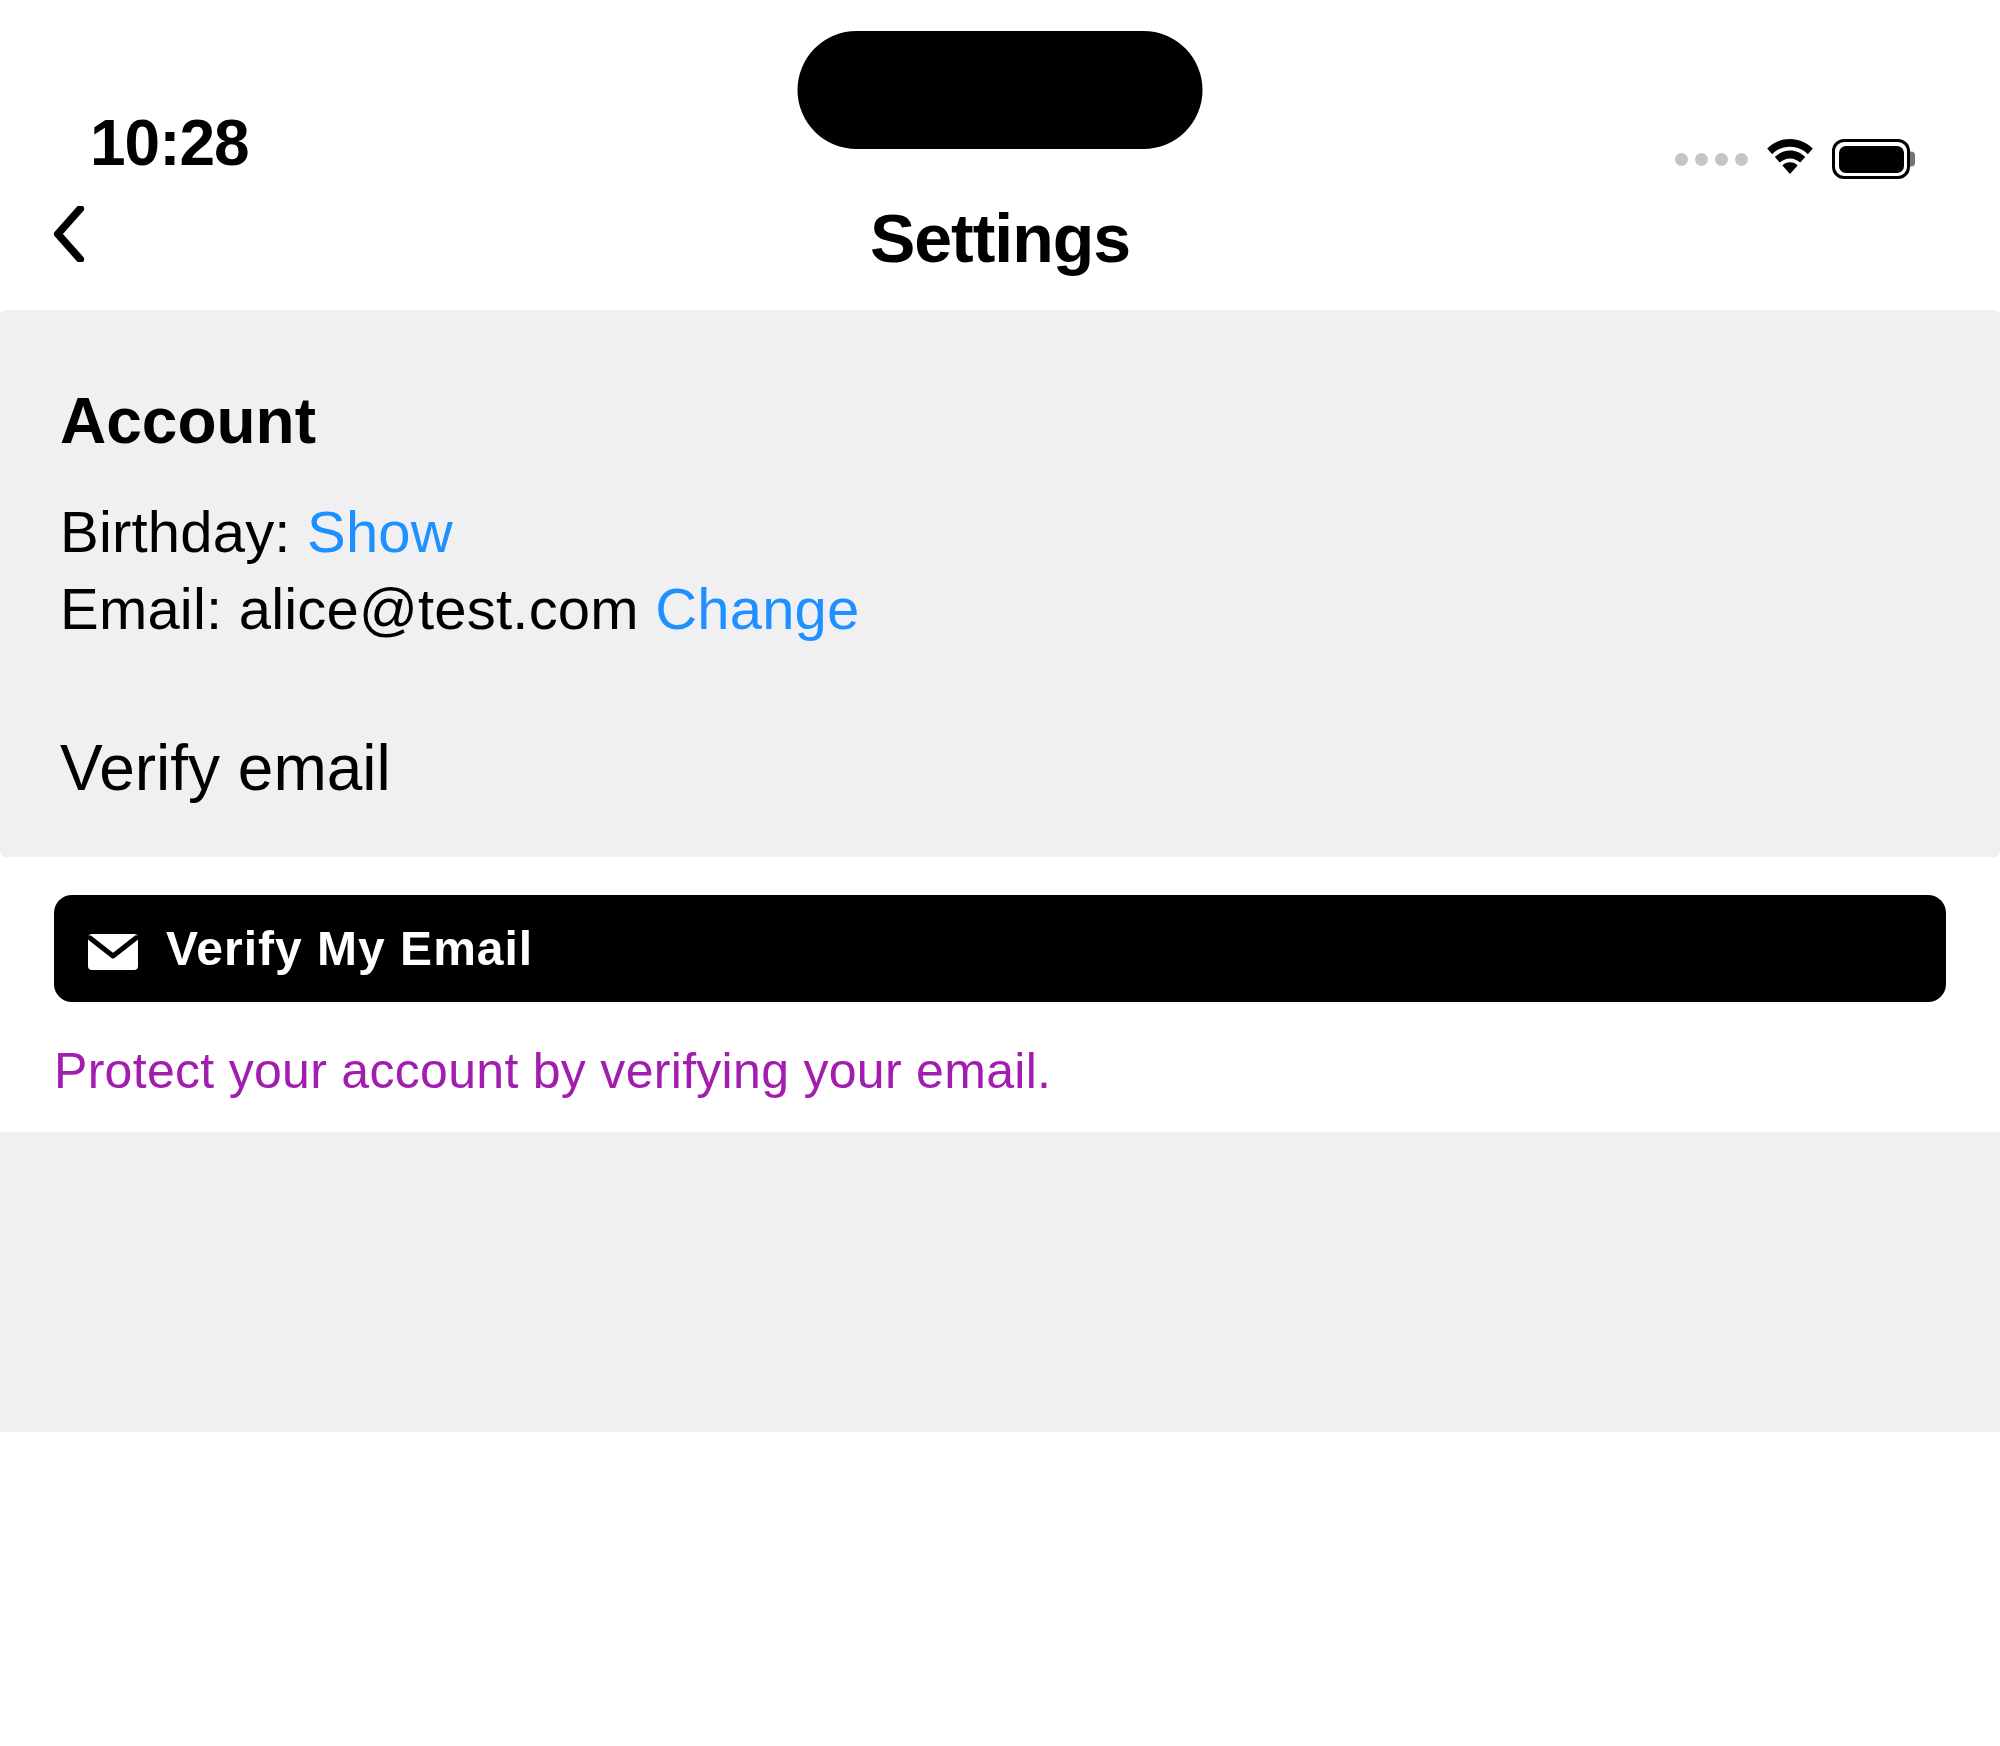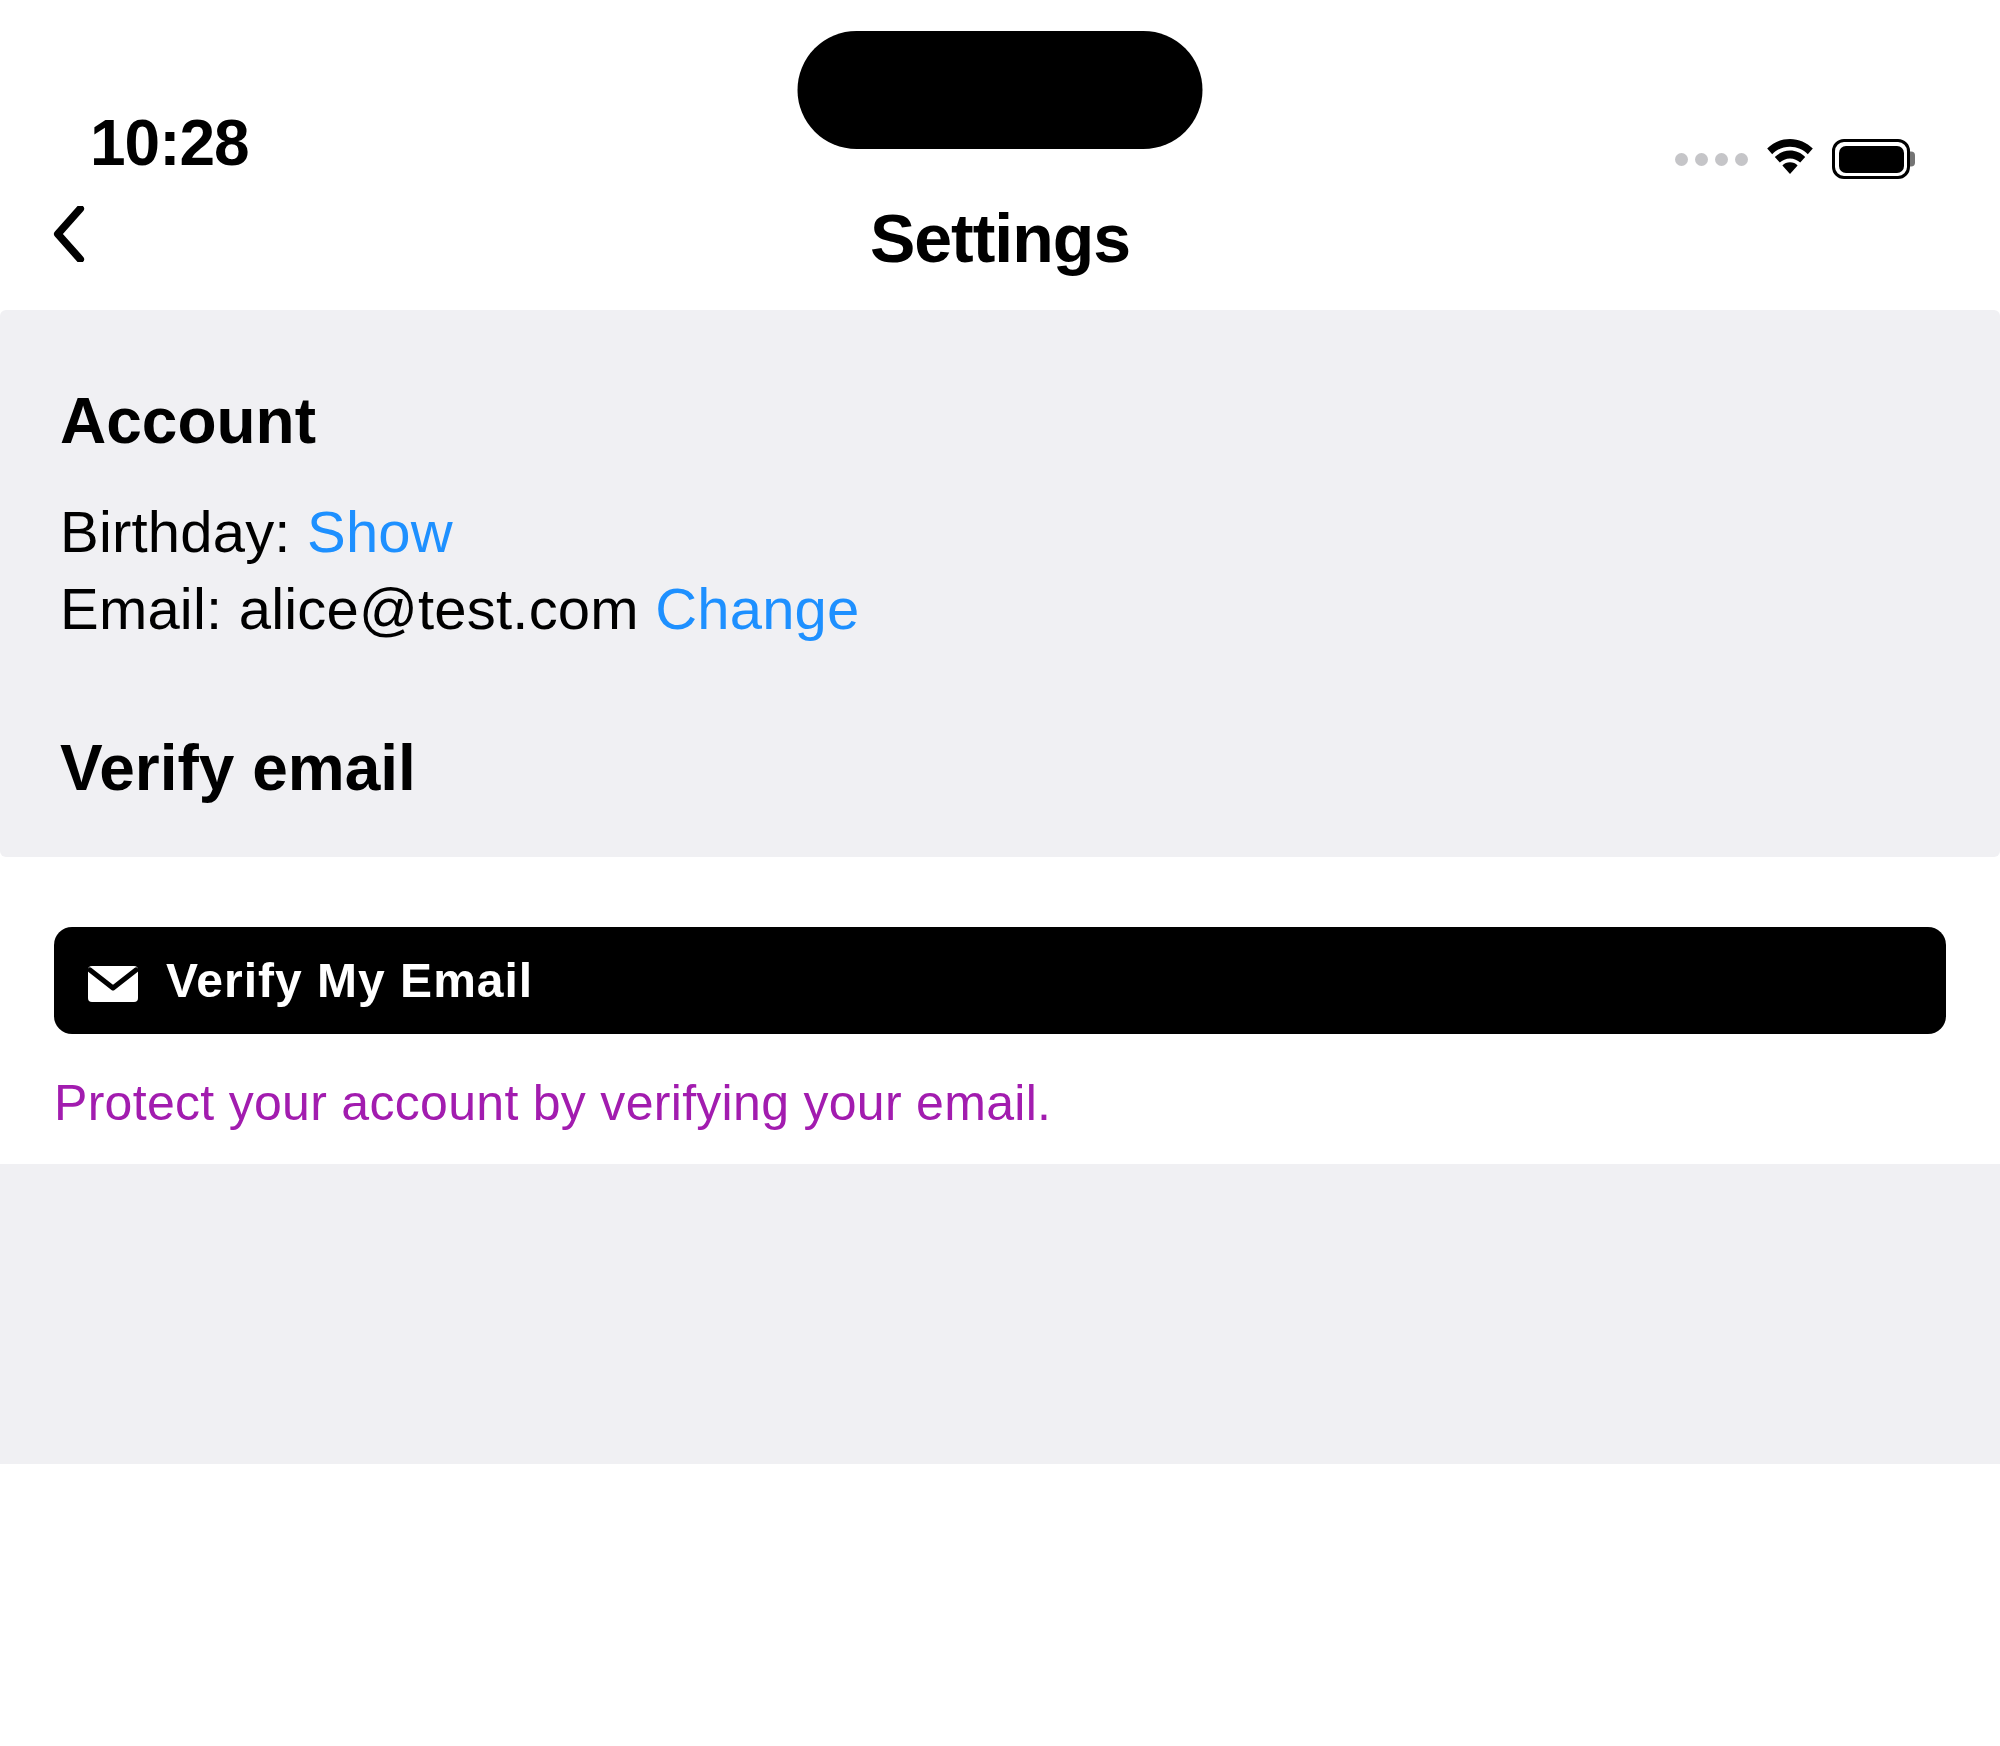--- a/index.html
+++ b/index.html
@@ -125,21 +125,21 @@
       line-height: 1.3;
       margin-bottom: 2px;
     }
     .link {
       color: #1e90ff;
       font-weight: 400;
       cursor: pointer;
     }
     .verify-heading {
       font-size: 64px;
-      font-weight: 700;
+      font-weight: 400;
       color: #000;
       margin-top: 84px;
     }
     .section-white {
       background: #ffffff;
       padding: 38px 54px 32px 54px;
     }
     .verify-button {
       display: flex;
       align-items: center;
@@ -148,21 +148,20 @@
       background: #000000;
       color: #ffffff;
       border: none;
       border-radius: 18px;
       padding: 26px 34px;
       font-size: 48px;
       font-weight: 600;
       cursor: pointer;
       text-align: left;
       letter-spacing: 1px;
-      margin-top: 32px;
     }
     .envelope-icon {
       width: 50px;
       height: 40px;
       display: inline-block;
       flex-shrink: 0;
     }
     .hint-text {
       font-size: 50px;
       color: #a21caf;

